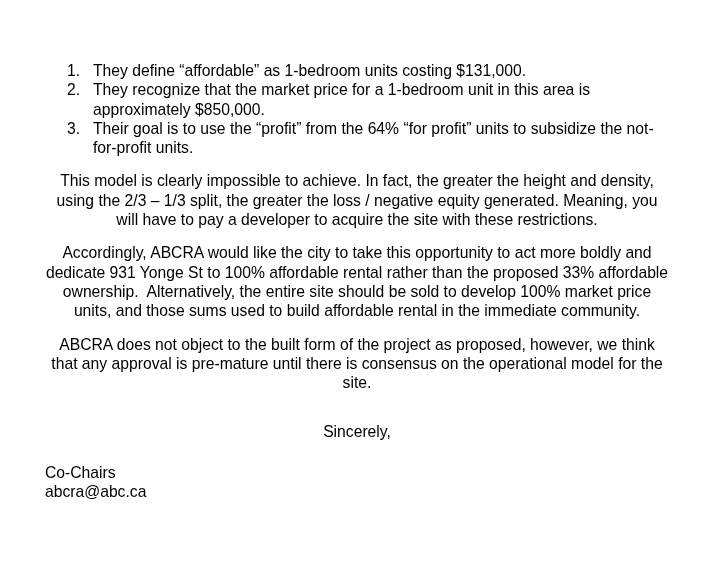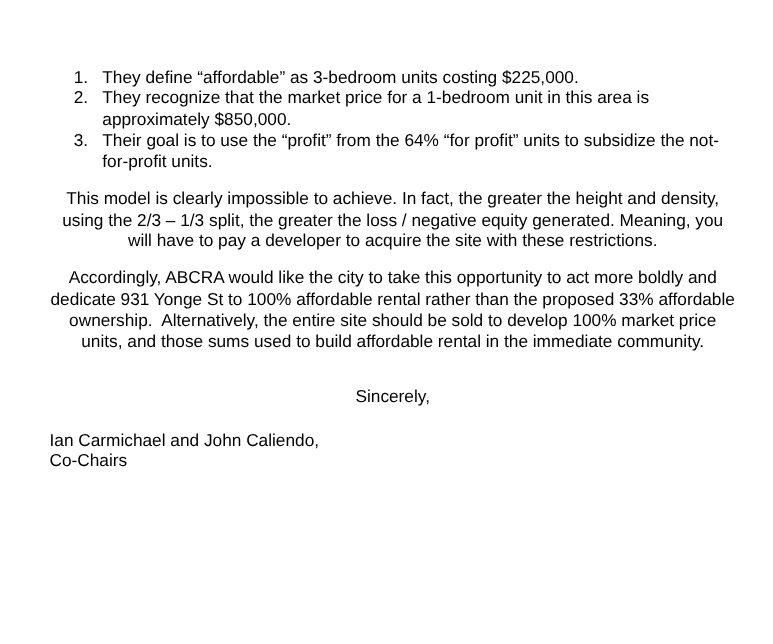--- a/index.html
+++ b/index.html
@@ -53,35 +53,36 @@
   }
 </style>
 </head>
 <body>
 
 <div class="doc">
 
   <div class="num-list">
     <div class="li">
       <span class="li-num">1.</span>
-      <span class="li-text">They define “affordable” as 3-bedroom units costing $225,000.</span>
+      <span class="li-text">They define “affordable” as 1-bedroom units costing $131,000.</span>
     </div>
     <div class="li">
       <span class="li-num">2.</span>
       <span class="li-text">They recognize that the market price for a 1-bedroom unit in this area is approximately $850,000.</span>
     </div>
     <div class="li">
       <span class="li-num">3.</span>
       <span class="li-text">Their goal is to use the “profit” from the 64% “for profit” units to subsidize the not-for-profit units.</span>
     </div>
   </div>
 
   <p class="para">This model is clearly impossible to achieve. In fact, the greater the height and density, using the 2/3 – 1/3 split, the greater the loss / negative equity generated. Meaning, you will have to pay a developer to acquire the site with these restrictions.</p>
   <p class="para">Accordingly, ABCRA would like the city to take this opportunity to act more boldly and dedicate 931 Yonge St to 100% affordable rental rather than the proposed 33% affordable ownership.  Alternatively, the entire site should be sold to develop 100% market price units, and those sums used to build affordable rental in the immediate community.</p>
+  <p class="para">ABCRA does not object to the built form of the project as proposed, however, we think that any approval is pre-mature until there is consensus on the operational model for the site.</p>
 
   <p class="para closing">Sincerely,</p>
 
   <div class="signature">
-    <div class="sig-line">Ian Carmichael and John Caliendo,</div>
     <div class="sig-line">Co-Chairs</div>
+    <div class="sig-line">abcra@abc.ca</div>
   </div>
 
 </div>
 
 </body></html>

